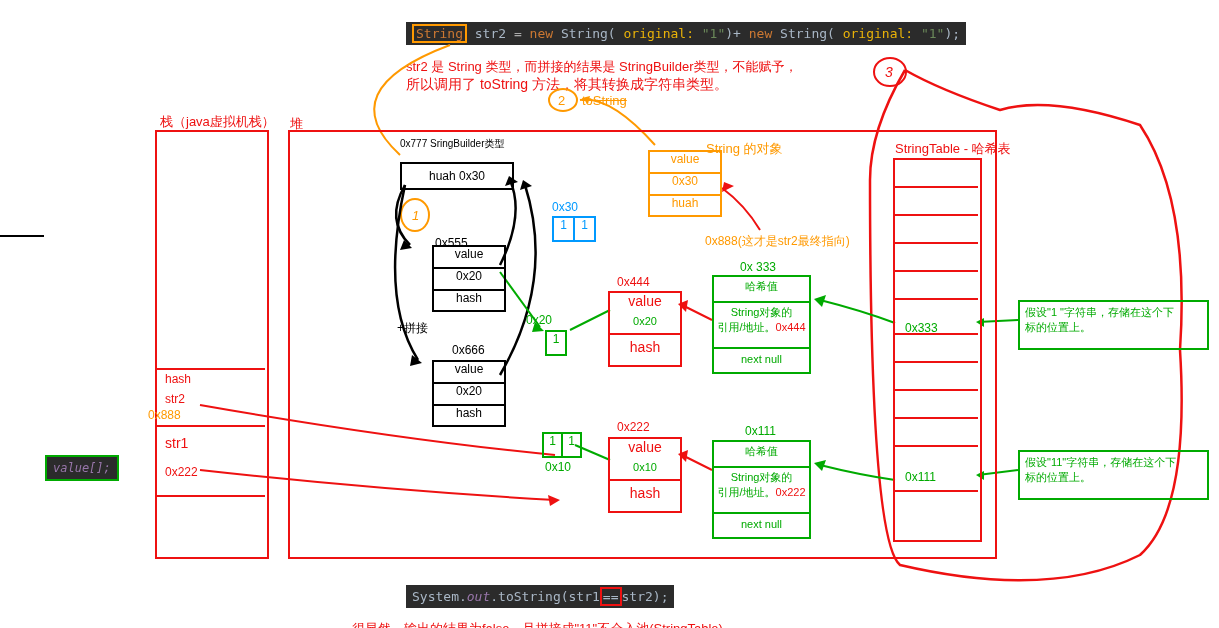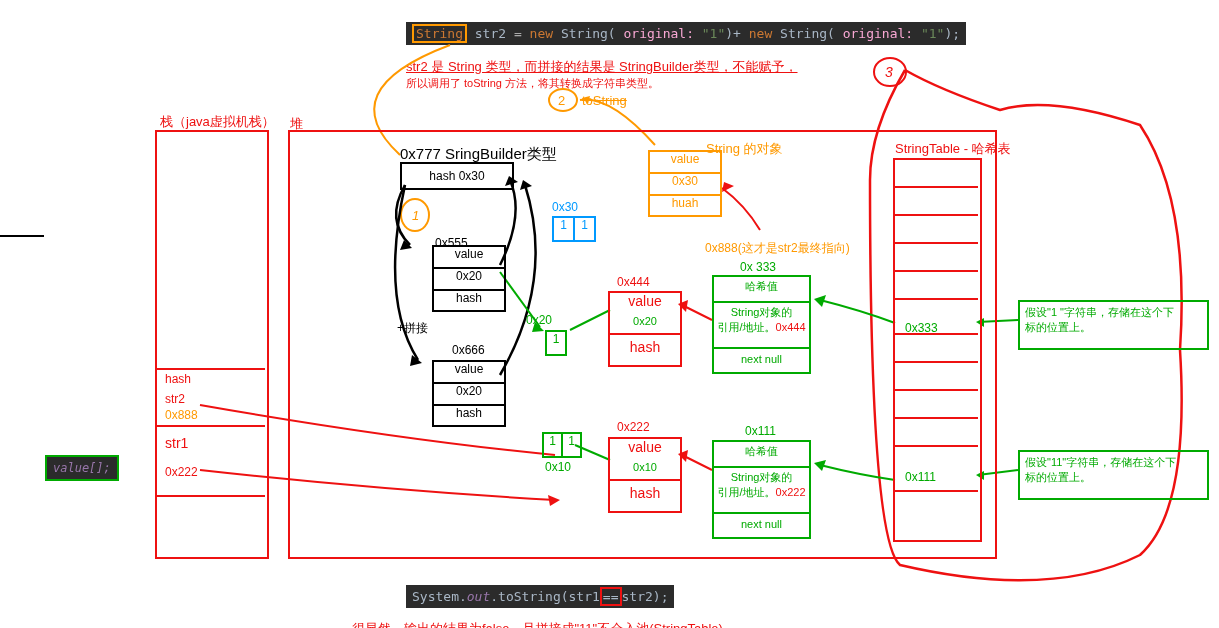--- a/index.html
+++ b/index.html
@@ -1,20 +1,20 @@
 <!DOCTYPE html>
 <html><head>
 <meta charset="utf-8">
 <style>
   html,body{margin:0;padding:0;width:1219px;height:628px;background:#fff;font-family:"Microsoft YaHei",Arial,sans-serif;font-size:12px;overflow:hidden;}
   .abs{position:absolute;}
   .code-bar{background:#2b2b2b;color:#aaa;font-family:Consolas,monospace;font-size:13px;padding:4px 6px;}
   .code-bar .kw{color:#cc7832;}
   .code-bar .str{color:#6a8759;}
-  .code-bar .lbl{color:#f9a8d4;}
+  .code-bar .lbl{color:#eab308;}
   .code-bar .fld{color:#9876aa;font-style:italic;}
   .code-bar .id{color:#a9b7c6;}
   .big-box{border:2px solid #e11;position:absolute;}
   .org-box{border:2px solid #f90;position:absolute;}
   .grn-box{border:2px solid #0a0;position:absolute;}
   .blk-box{border:2px solid #000;position:absolute;}
   .blu-box{border:2px solid #09f;position:absolute;}
   .red-txt{color:#e11;}
   .grn-txt{color:#0a0;}
   .org-txt{color:#f90;}
@@ -22,22 +22,22 @@
   .strike{text-decoration:line-through;}
 </style>
 </head>
 <body>
 
 <div class="abs code-bar" style="left:406px;top:22px;">
   <span class="kw" style="border:2px solid #f90;padding:0 2px;">String</span>
   <span class="id">str2</span><span> = </span><span class="kw">new</span><span class="id"> String(</span><span class="lbl"> original: </span><span class="str">"1"</span><span class="id">)+ </span><span class="kw">new</span><span class="id"> String(</span><span class="lbl"> original: </span><span class="str">"1"</span><span class="id">);</span>
 </div>
 
-<div class="abs red-txt" style="left:406px;top:58px;font-size:13px;text-decoration:underline;">str2 是 String 类型，而拼接的结果是 StringBuilder类型，不能赋予，</div>
-<div class="abs red-txt" style="left:406px;top:76px;font-size:11px;">所以调用了 toString 方法，将其转换成字符串类型。</div>
+<div class="abs red-txt" style="left:406px;top:58px;font-size:13px;">str2 是 String 类型，而拼接的结果是 StringBuilder类型，不能赋予，</div>
+<div class="abs red-txt" style="left:406px;top:76px;font-size:14px;">所以调用了 toString 方法，将其转换成字符串类型。</div>
 
 <svg class="overlay" width="1219" height="628">
 
   <ellipse cx="563" cy="100" rx="14" ry="11" fill="none" stroke="#f90" stroke-width="2"></ellipse>
 
   <ellipse cx="890" cy="72" rx="16" ry="14" fill="none" stroke="#e11" stroke-width="2"></ellipse>
 
   <ellipse cx="415" cy="215" rx="14" ry="16" fill="none" stroke="#f90" stroke-width="2"></ellipse>
 
   <path d="M 655 145 Q 610 95 580 100" fill="none" stroke="#f90" stroke-width="2"></path>
@@ -97,32 +97,32 @@
 <div class="abs red-txt" style="left:885px;top:64px;font-size:14px;font-style:italic;">3</div>
 <div class="abs org-txt" style="left:412px;top:208px;font-size:13px;font-style:italic;">1</div>
 
 <div class="abs red-txt" style="left:160px;top:113px;font-size:13px;">栈（java虚拟机栈）</div>
 <div class="big-box" style="left:155px;top:130px;width:110px;height:425px;"></div>
 <div class="abs" style="left:155px;top:368px;width:110px;border-top:2px solid #e11;"></div>
 <div class="abs" style="left:155px;top:425px;width:110px;border-top:2px solid #e11;"></div>
 <div class="abs" style="left:155px;top:495px;width:110px;border-top:2px solid #e11;"></div>
 <div class="abs red-txt" style="left:165px;top:372px;">hash</div>
 <div class="abs red-txt" style="left:165px;top:392px;">str2</div>
-<div class="abs org-txt" style="left:165px;top:408px;text-align:right;">0x888</div>
+<div class="abs org-txt" style="left:148px;top:408px;text-align:right;">0x888</div>
 <div class="abs red-txt" style="left:165px;top:435px;font-size:14px;">str1</div>
 <div class="abs red-txt" style="left:165px;top:465px;">0x222</div>
 
 <div class="abs code-bar" style="left:45px;top:455px;font-size:12px;border:2px solid #0a0;"><span class="fld">value[];</span></div>
 
 <div class="abs red-txt" style="left:290px;top:115px;font-size:13px;">堆</div>
 <div class="big-box" style="left:288px;top:130px;width:705px;height:425px;"></div>
 
-<div class="abs" style="left:400px;top:145px;font-size:15px;">0x777 SringBuilder类型</div>
+<div class="abs" style="left:400px;top:137px;font-size:10px;">0x777 SringBuilder类型</div>
 <div class="blk-box" style="left:400px;top:162px;width:110px;height:24px;display:flex;align-items:center;justify-content:center;">
-    <span>hash 0x30</span>
+    <span>huah 0x30</span>
   </div>
 
 <div class="abs" style="left:435px;top:236px;">0x555</div>
 <div class="blk-box" style="left:432px;top:245px;width:70px;height:63px;">
   <div style="border-bottom:2px solid #000;height:20px;text-align:center;">value</div>
   <div style="border-bottom:2px solid #000;height:20px;text-align:center;">0x20</div>
   <div style="height:20px;text-align:center;">hash</div>
 </div>
 <div class="abs" style="left:397px;top:320px;">+拼接</div>
 
@@ -161,21 +161,21 @@
   <div class="grn-txt" style="border-bottom:2px solid #e11;height:18px;text-align:center;font-size:11px;">0x10</div>
   <div class="red-txt" style="height:26px;text-align:center;font-size:14px;padding-top:4px;">hash</div>
 </div>
 
 <div class="abs org-txt" style="left:706px;top:140px;font-size:13px;">String 的对象</div>
 <div class="org-box" style="left:648px;top:150px;width:70px;height:63px;">
   <div class="org-txt" style="border-bottom:2px solid #f90;height:20px;text-align:center;">value</div>
   <div class="org-txt" style="border-bottom:2px solid #f90;height:20px;text-align:center;">0x30</div>
   <div class="org-txt" style="height:20px;text-align:center;">huah</div>
 </div>
-<div class="abs org-txt" style="left:705px;top:240px;font-size:12px;">0x888(这才是str2最终指向)</div>
+<div class="abs org-txt" style="left:705px;top:233px;font-size:12px;">0x888(这才是str2最终指向)</div>
 
 <div class="abs grn-txt" style="left:740px;top:260px;">0x 333</div>
 <div class="grn-box" style="left:712px;top:275px;width:95px;height:95px;font-size:11px;">
   <div class="grn-txt" style="border-bottom:2px solid #0a0;height:22px;text-align:center;padding-top:2px;">哈希值</div>
   <div style="border-bottom:2px solid #0a0;height:42px;text-align:center;padding:2px 2px 0;">
     <span class="grn-txt">String对象的</span><br>
     <span class="grn-txt">引用/地址。</span><span class="red-txt">0x444</span>
   </div>
   <div class="grn-txt" style="height:22px;text-align:center;padding-top:4px;">next null</div>
 </div>

